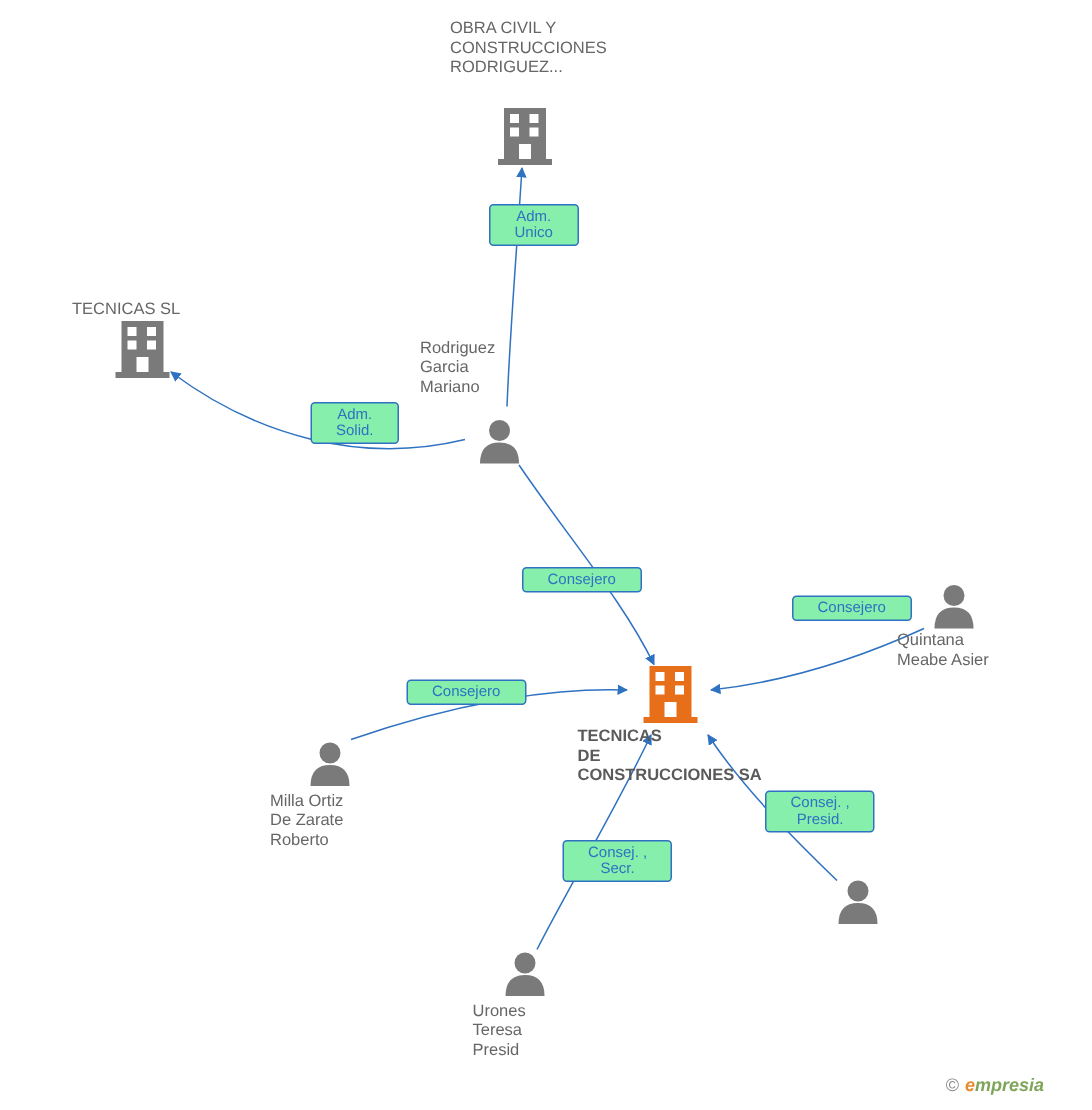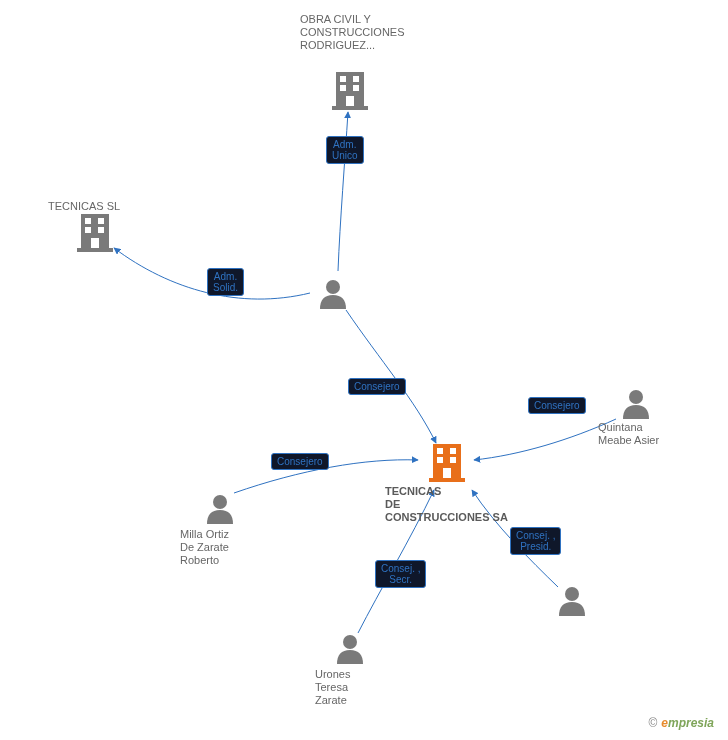--- a/index.html
+++ b/index.html
@@ -27,30 +27,30 @@
   }
   .label.bold {
     font-weight: bold;
     color: #5a5a5a;
   }
   .edge-label {
     position: absolute;
     border: 1px solid #2f72c1;
     color: #2f72c1;
     border-radius: 3px;
-    padding: 2px 5px;
-    background: #0f172a;
+    padding: 2px 16px;
+    background: #86efac;
     text-align: center;
     line-height: 1.1;
     font-size: 10px;
     white-space: pre-line;
   }
   .copyright {
     position: absolute;
-    right: 14px;
+    right: 32px;
     bottom: 10px;
     font-size: 12px;
     color: #888;
   }
   .copyright .c {
     color: #888;
     margin-right: 4px;
   }
   .copyright .brand-e {
     color: #e78b2d;
@@ -122,29 +122,32 @@
       <use href="#person" x="350" y="650" color="#7a7a7a"></use>
       <use href="#person" x="572" y="602" color="#7a7a7a"></use>
       <use href="#person" x="636" y="405" color="#7a7a7a"></use>
     </g>
   </svg>
 
   <div class="label" style="left:300px; top:13px; width:110px;">OBRA CIVIL Y
 CONSTRUCCIONES
 RODRIGUEZ...</div>
   <div class="label" style="left:48px; top:200px; width:100px;">TECNICAS SL</div>
+  <div class="label" style="left:280px; top:226px; width:80px;">Rodriguez
+Garcia
+Mariano</div>
   <div class="label bold" style="left:385px; top:485px; width:130px;">TECNICAS
 DE
 CONSTRUCCIONES SA</div>
   <div class="label" style="left:180px; top:528px; width:80px;">Milla Ortiz
 De Zarate
 Roberto</div>
   <div class="label" style="left:315px; top:668px; width:70px;">Urones
 Teresa
-Zarate</div>
+Presid</div>
   <div class="label" style="left:598px; top:421px; width:80px;">Quintana
 Meabe Asier</div>
 
   <div class="edge-label" style="left:326px; top:136px;">Adm.
 Unico</div>
   <div class="edge-label" style="left:207px; top:268px;">Adm.
 Solid.</div>
   <div class="edge-label" style="left:348px; top:378px;">Consejero</div>
   <div class="edge-label" style="left:271px; top:453px;">Consejero</div>
   <div class="edge-label" style="left:528px; top:397px;">Consejero</div>

